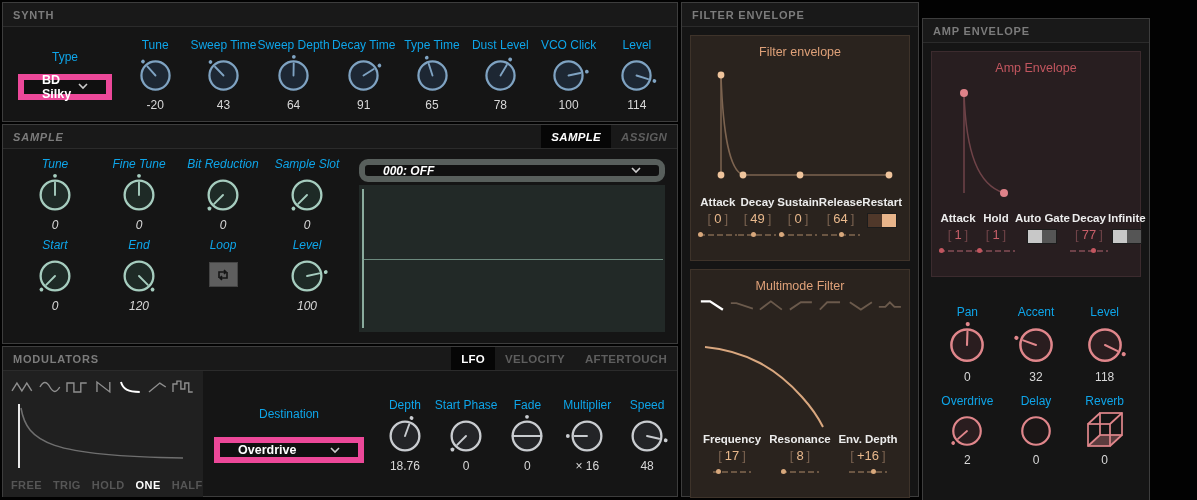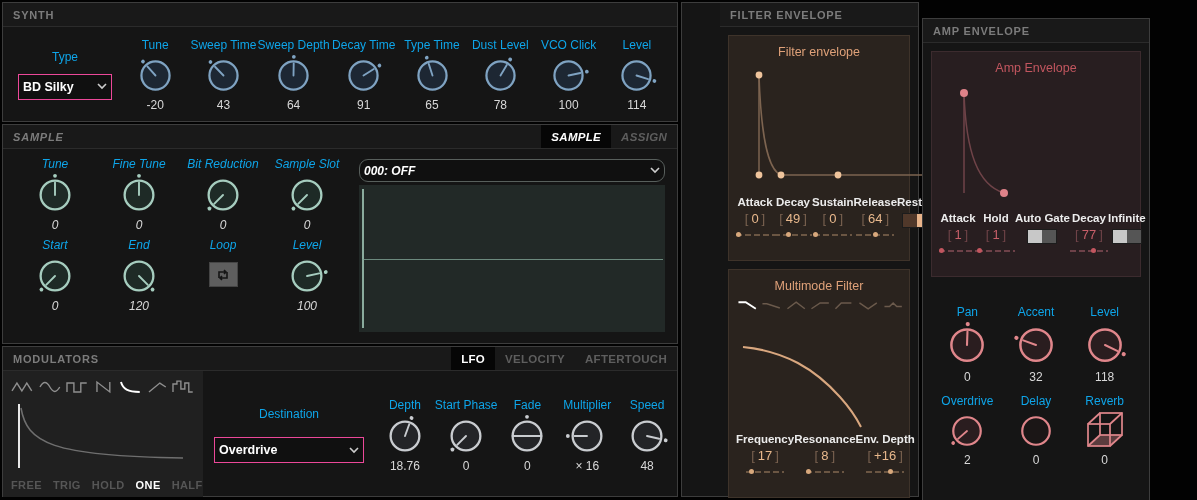--- a/index.html
+++ b/index.html
@@ -21,22 +21,22 @@
   .knob svg{display:block;}
   .kring{fill:#1d2733;stroke-width:2.4;}
   .kptr{stroke-width:2;stroke-linecap:round;fill:none;}
   .kdot{stroke:none;}
   .sec-synth  .kring{stroke:#7fa3c2;fill:#1d2733;} .sec-synth  .kptr{stroke:#7fa3c2;} .sec-synth  .kdot{fill:#7fa3c2;}
   .sec-sample .kring{stroke:#a6cdbf;fill:#1e2a26;} .sec-sample .kptr{stroke:#a6cdbf;} .sec-sample .kdot{fill:#a6cdbf;}
   .sec-mod    .kring{stroke:#c9ccd0;fill:#232427;} .sec-mod    .kptr{stroke:#c9ccd0;} .sec-mod    .kdot{fill:#c9ccd0;}
   .sec-amp    .kring{stroke:#e0868b;fill:#2a1d1f;} .sec-amp    .kptr{stroke:#e0868b;} .sec-amp    .kdot{fill:#e0868b;}
   
   .sel{display:flex;align-items:center;justify-content:space-between;background:#101010;
-       border:1px solid #ec4899;color:#fff;font-weight:bold;font-size:12.5px;
-       padding:0 4px;height:26px;box-sizing:border-box;}
+       border:6px solid #ec4899;color:#fff;font-weight:bold;font-size:12.5px;
+       padding:0 18px;height:26px;box-sizing:border-box;}
   .sel svg{flex:none;}
   
   #synth{left:2px;top:2px;width:676px;height:120px;}
   #synth .pbody{display:flex;align-items:center;height:95px;padding:0 6px;}
   #synth .typecol{width:112px;display:flex;flex-direction:column;align-items:center;}
   #synth .typecol .sel{width:94px;margin-top:9px;}
   #synth .kwrap{flex:1;display:flex;}
   #synth .kcol{flex:1;}
   
   #sample{left:2px;top:124px;width:676px;height:220px;font-style:italic;}
@@ -63,21 +63,21 @@
   .lfograph{position:relative;flex:1;}
   .lfograph .vl{position:absolute;left:7px;top:6px;bottom:8px;width:2px;background:#e8e8e8;}
   .modesrow{display:flex;gap:11px;height:18px;align-items:center;}
   .mode{font-size:11px;font-weight:bold;letter-spacing:.4px;color:#565656;}
   .mode.on{color:#ffffff;}
   #modulators .right{flex:1;display:flex;align-items:center;padding-top:2px;}
   .destcol{width:172px;display:flex;flex-direction:column;align-items:center;}
   .destcol .sel{width:150px;margin-top:15px;}
   #modulators .kcol{flex:1;}
   
-  #filterpanel{left:681px;top:2px;width:238px;height:495px;padding-left:38px;}
+  #filterpanel{left:681px;top:2px;width:238px;height:495px;}
   #amppanel{left:922px;top:18px;width:228px;height:495px;}
   .card{margin:8px;padding:7px 6px 6px 6px;box-sizing:border-box;}
   .card-f{background:#2a231e;border:1px solid #3e332a;}
   .card-a{background:#281e20;border:1px solid #3c2b2e;}
   .cardtitle{text-align:center;font-size:12.5px;margin:2px 0 2px 0;}
   .cardtitle.f{color:#dfa179;}
   .cardtitle.a{color:#c2565f;}
   .envsvg{display:block;}
   .params{display:flex;justify-content:space-between;padding:0 1px;}
   .pcol{display:flex;flex-direction:column;align-items:center;flex:1;}

